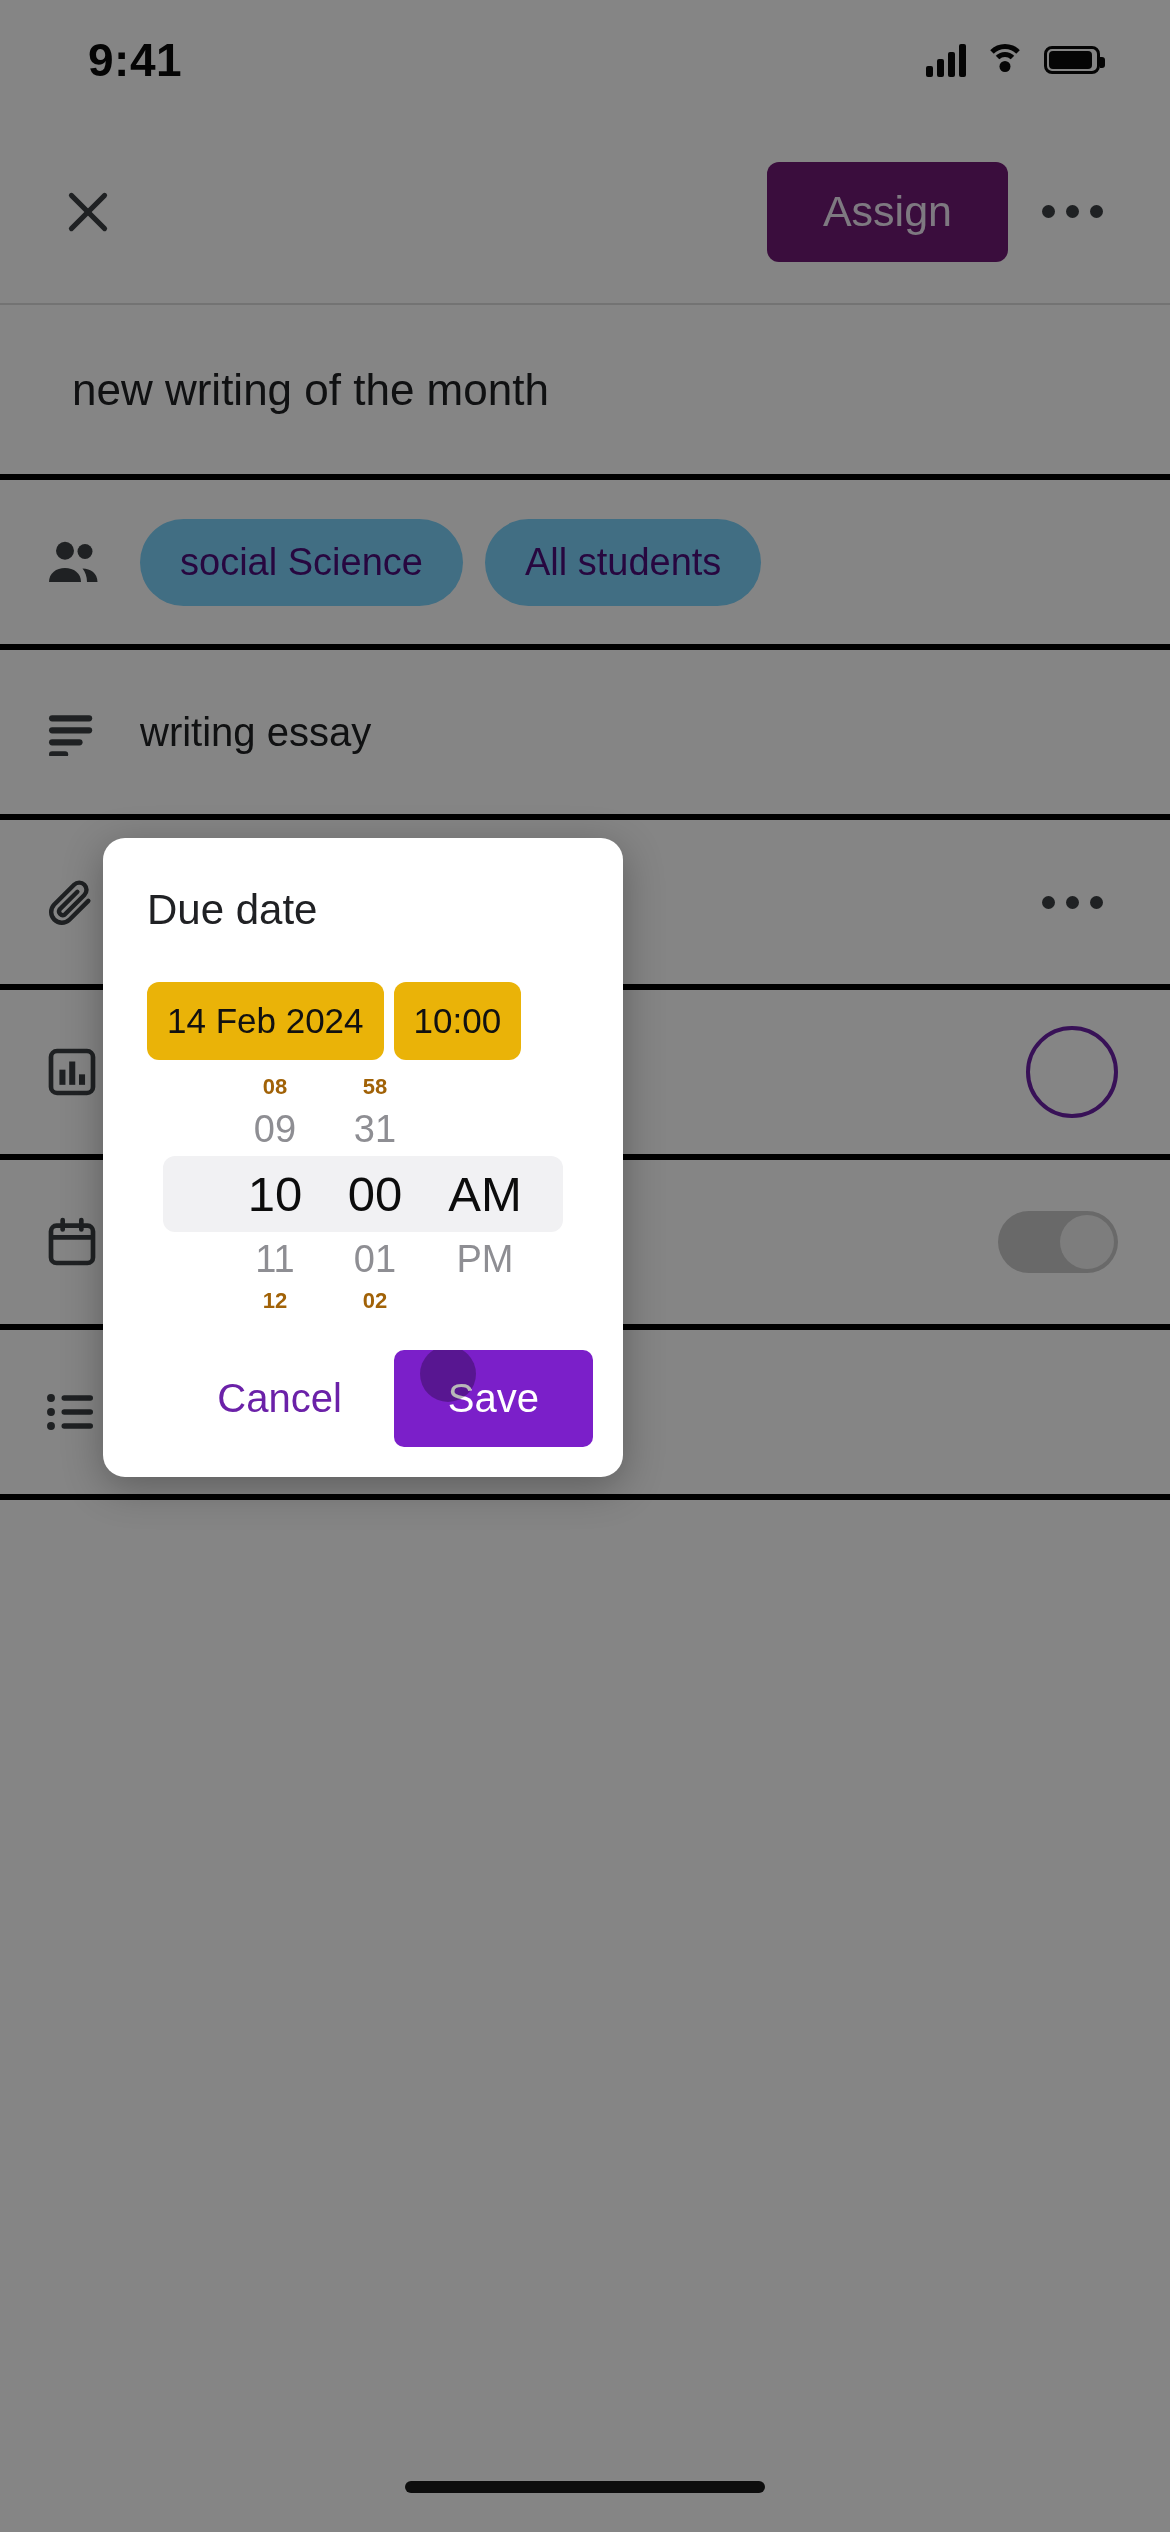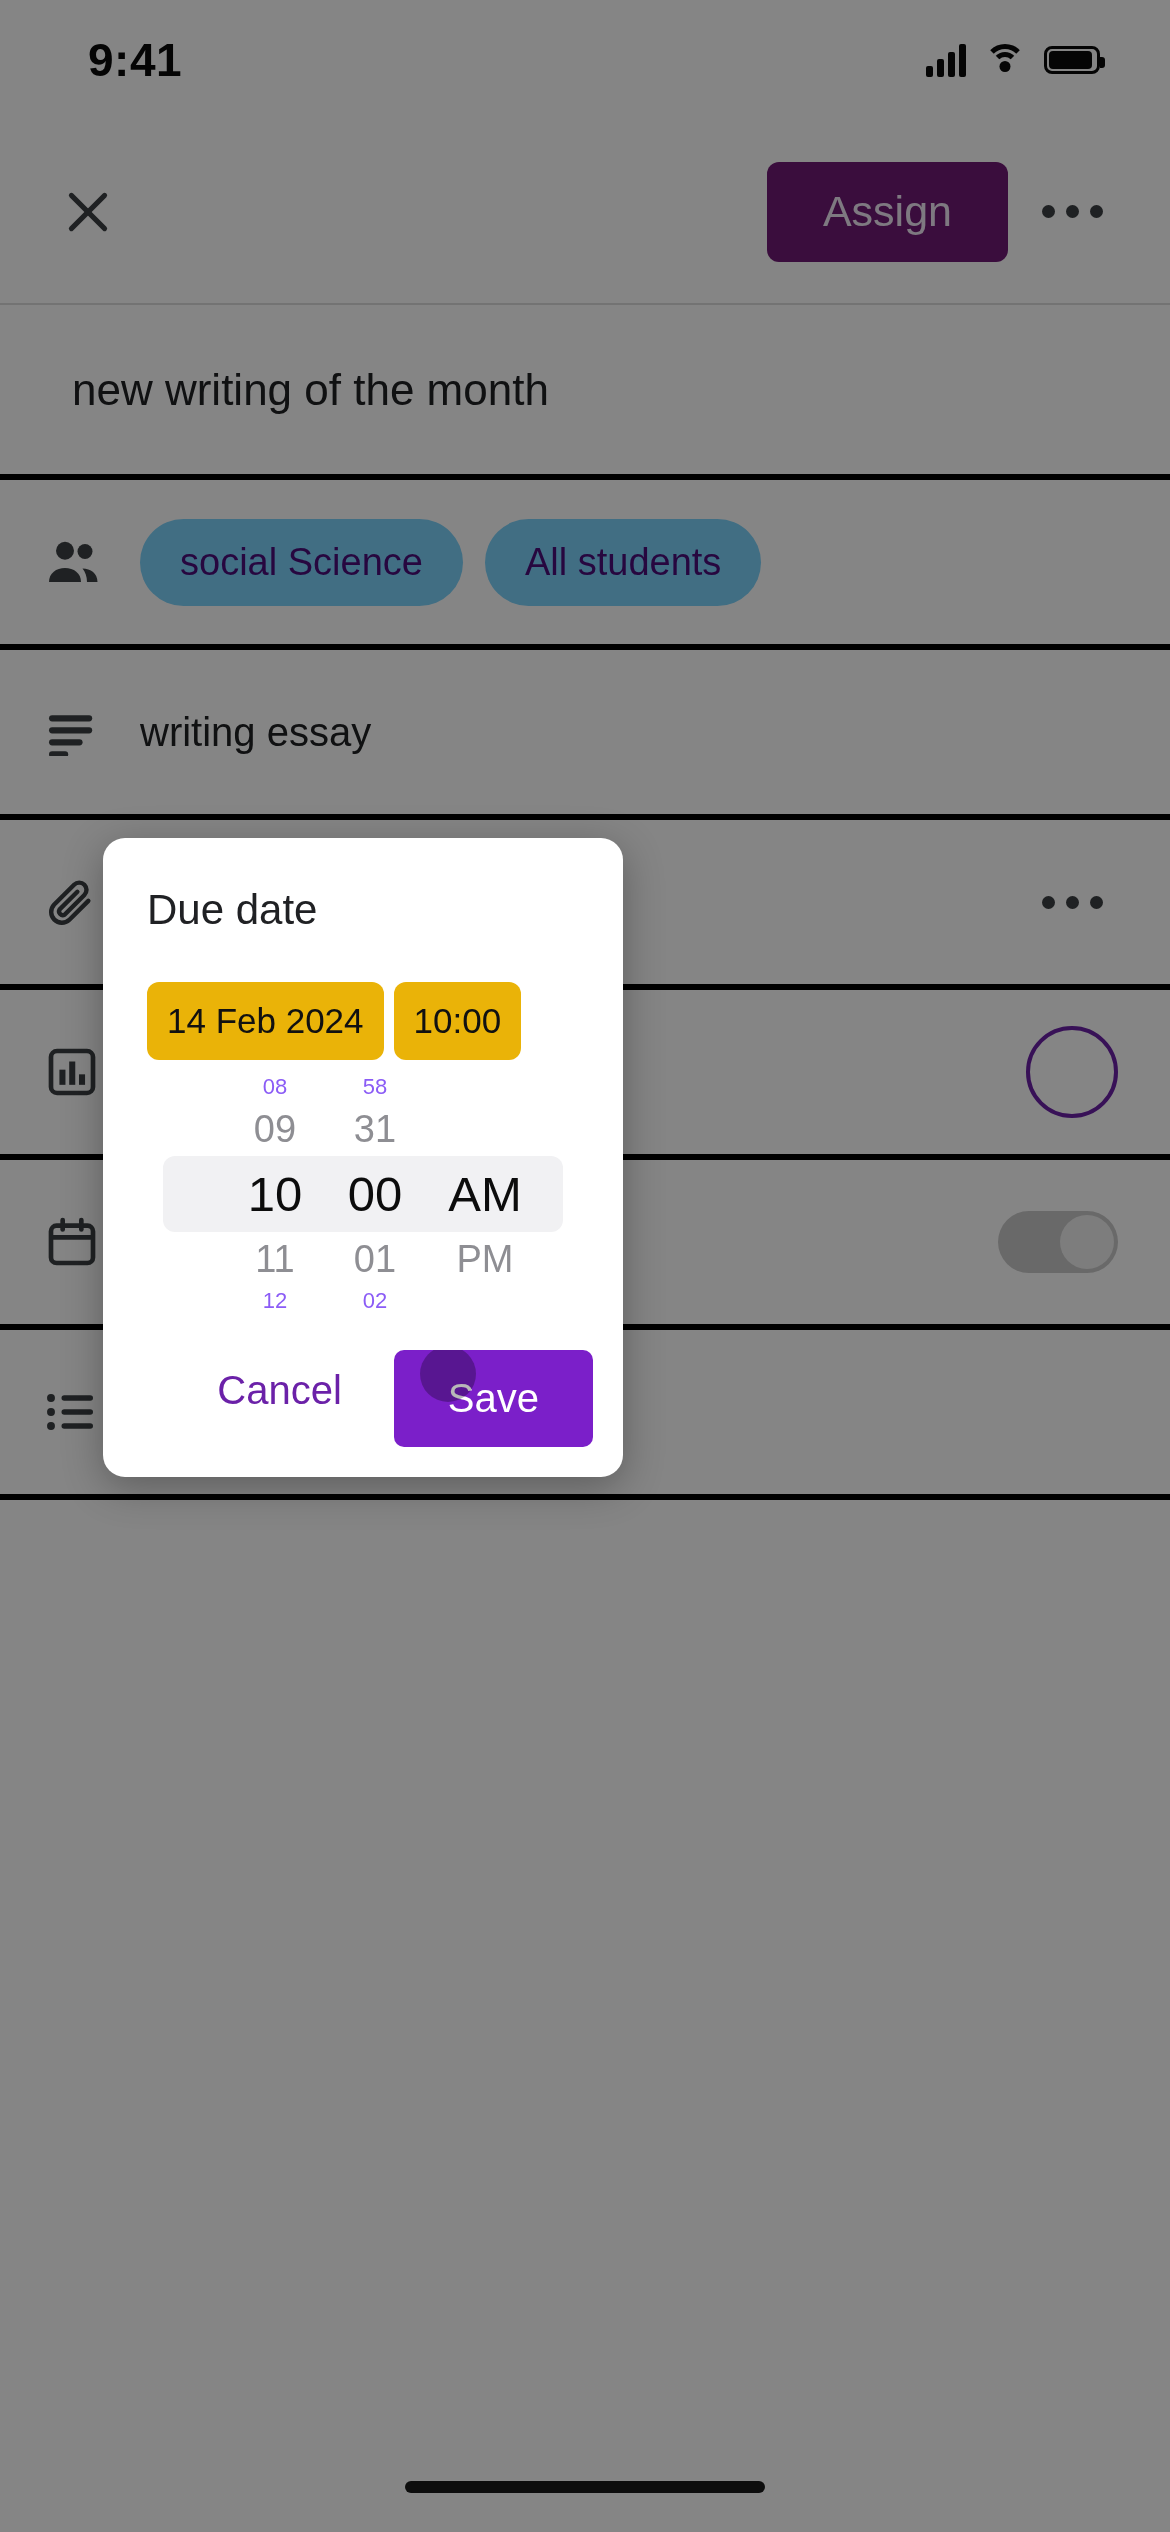--- a/index.html
+++ b/index.html
@@ -145,26 +145,26 @@
     transform:translateY(-50%);
     height:76px; background:#f1f1f3; border-radius:12px;
   }
   .cols { position:relative; display:flex; gap:0; width:100%;
     justify-content:center; padding-left:44px; }
   .col { width:100px; display:flex; flex-direction:column; align-items:center;
     justify-content:center; }
   .col.ampm { width:120px; }
   .cell { font-size:38px; color:#8e8e93; line-height:1;
     height:54px; display:flex; align-items:center; justify-content:center; }
-  .cell.far { font-size:22px; color:#8b5cf6; height:30px; }
+  .cell.far { font-size:22px; color:#a16207; height:30px;font-weight:bold; }
   .cell.sel { font-size:49px; color:#0c0c0c; height:76px; }
   .cell.blank { color:transparent; }
 
   .dlg-actions {
-    display:flex; align-items:flex-start; justify-content:flex-end;
+    display:flex; align-items:center; justify-content:flex-end;
     gap:30px; padding:26px 30px 0 44px;
   }
   .btn-cancel {
     background:none; border:none; font-family:inherit;
     font-size:40px; color:#6b21a8; padding:18px 22px;
   }
   .btn-save {
     position:relative; overflow:hidden;
     background:#7b1fc9; border:none; font-family:inherit;
     font-size:40px; color:#ffffff;

